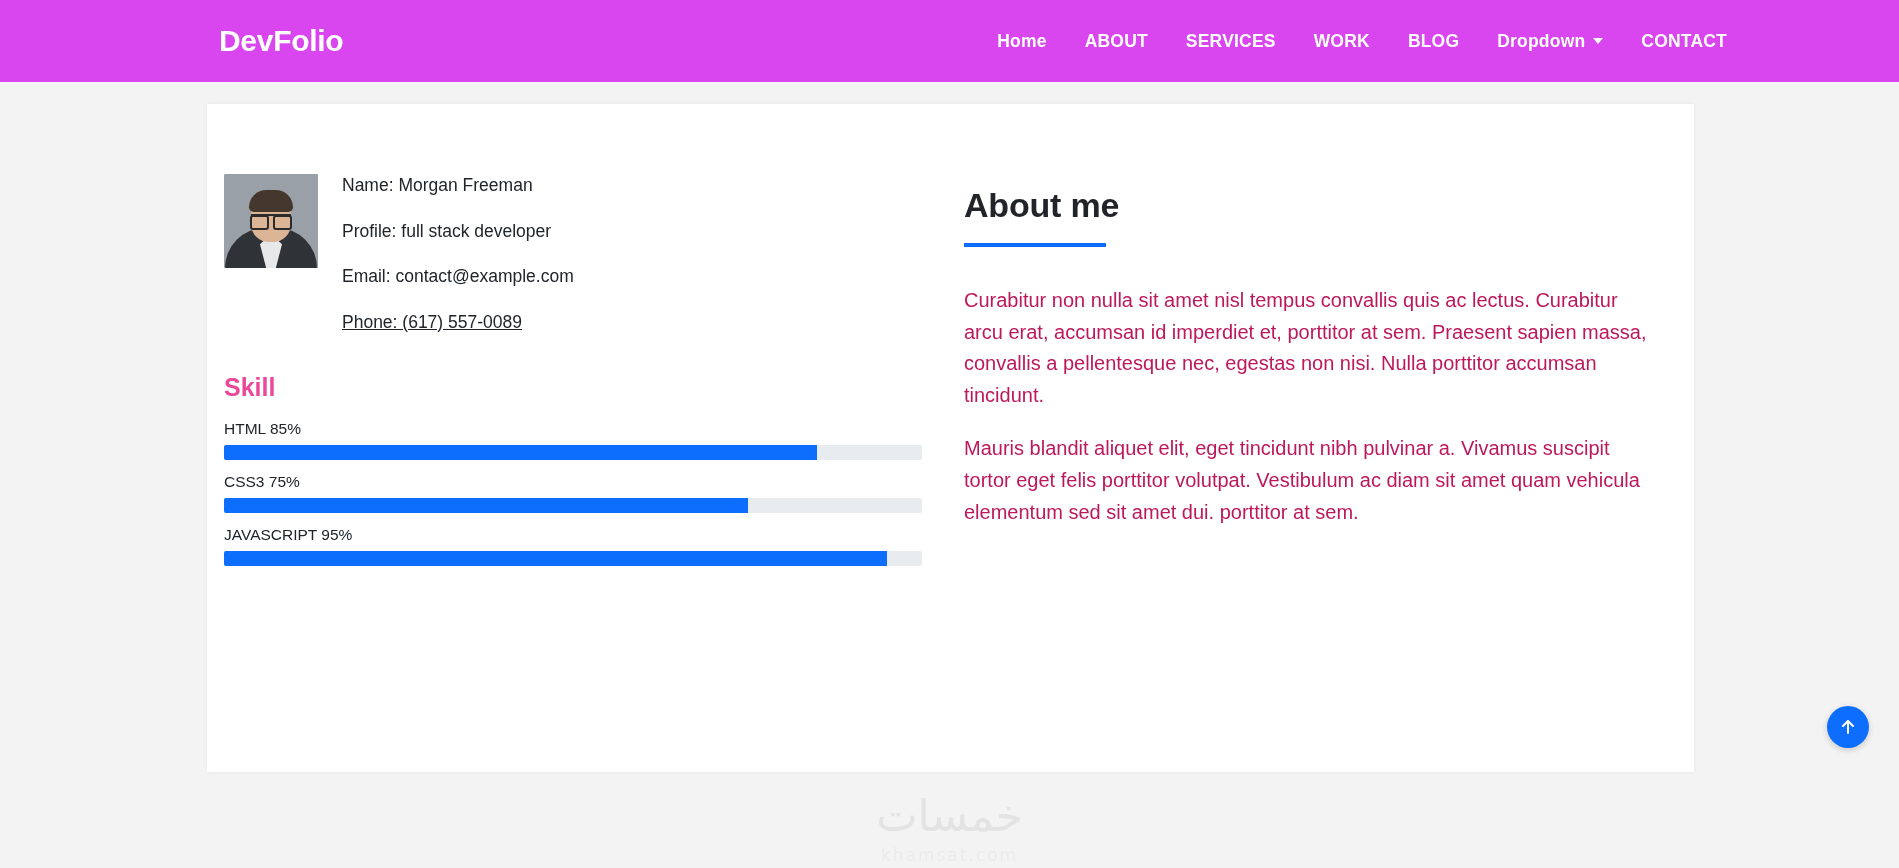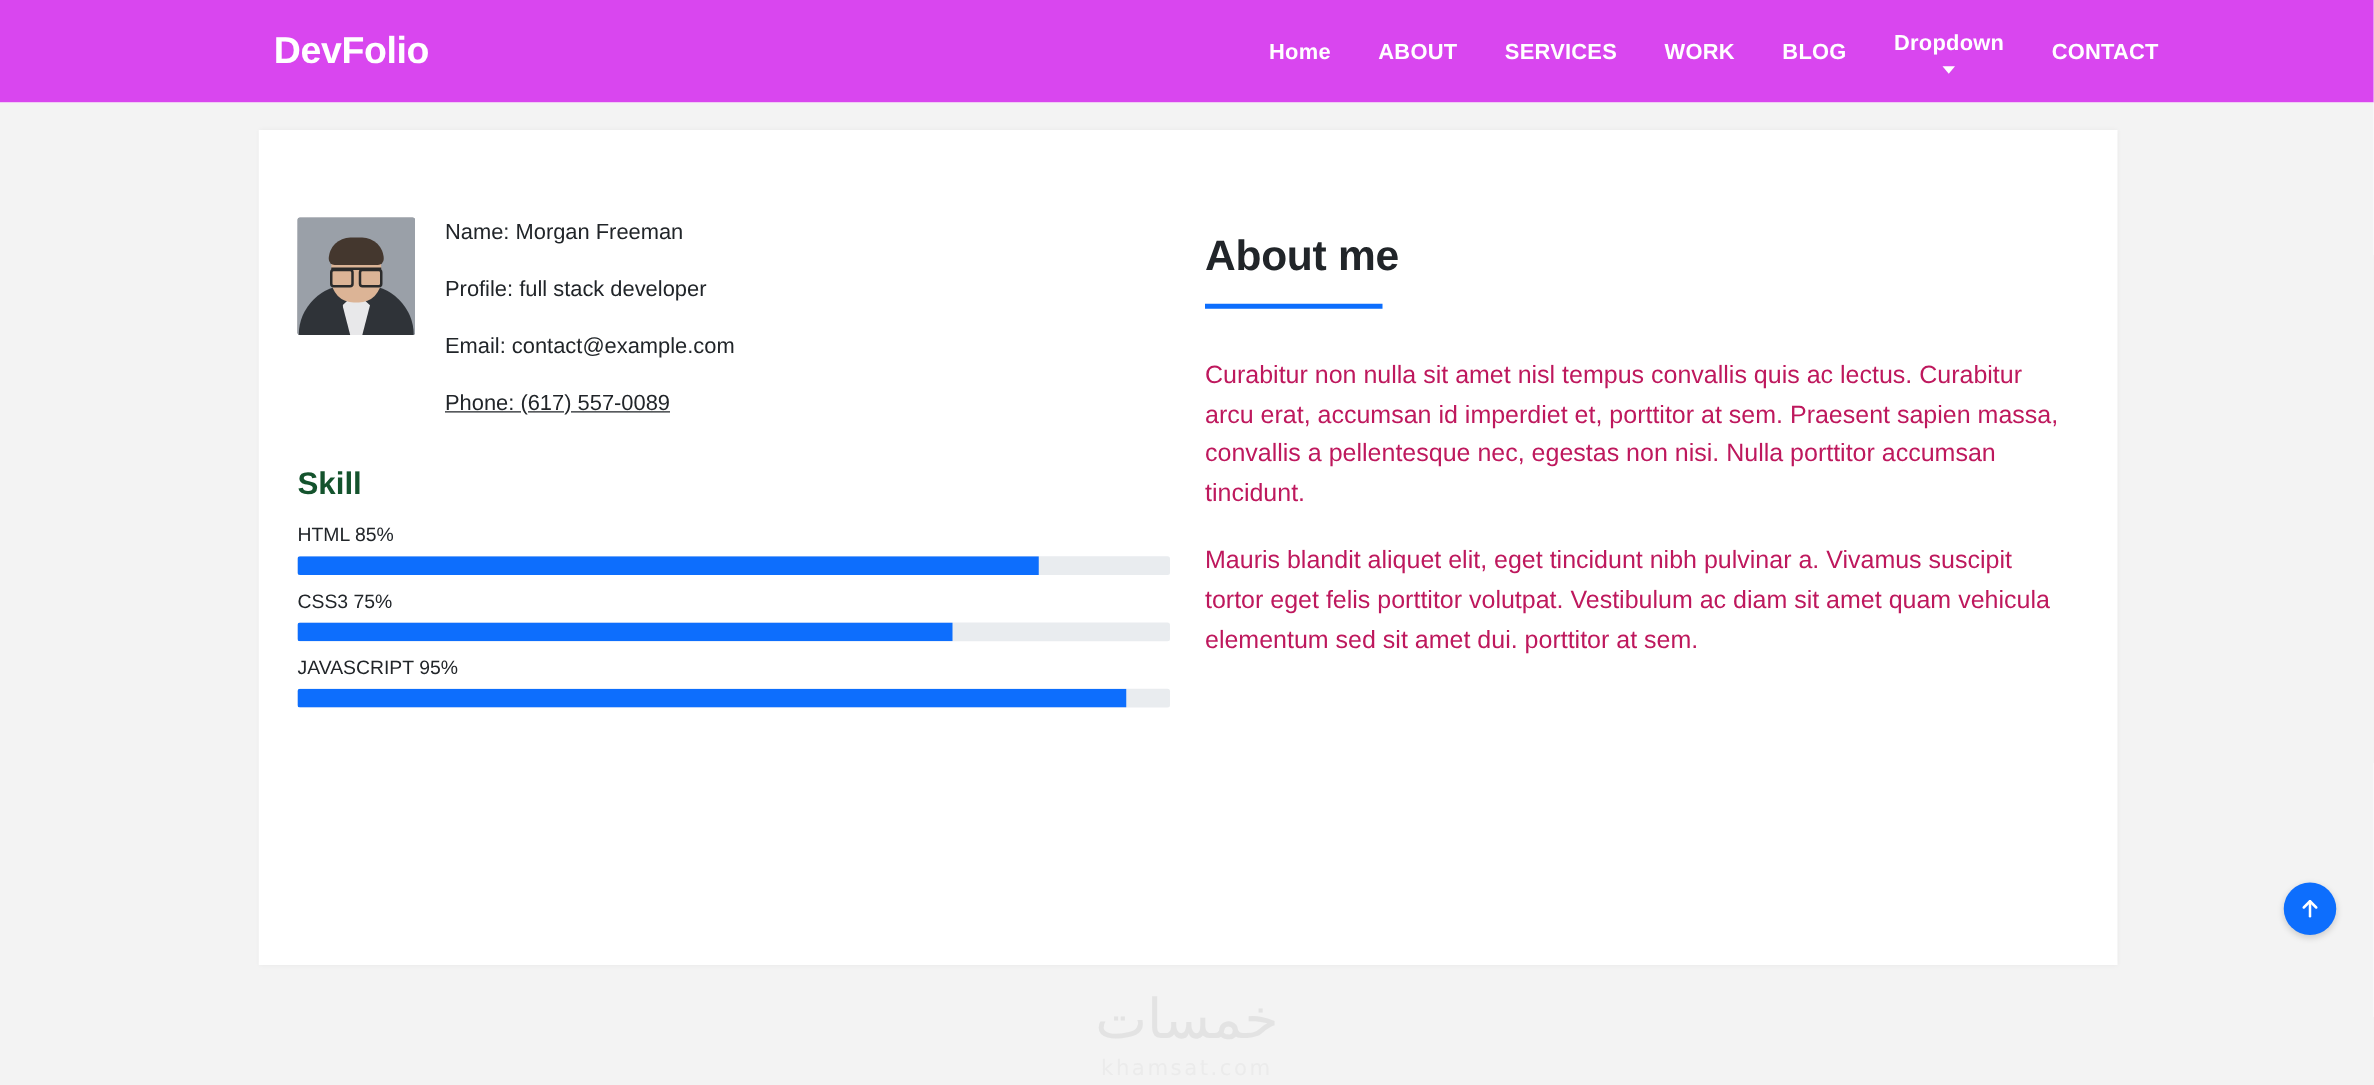--- a/index.html
+++ b/index.html
@@ -38,21 +38,21 @@
   .nav-link {
     color: #ffffff;
     font-size: 17.5px;
     font-weight: 600;
     padding: 0 19px;
     letter-spacing: 0.2px;
     white-space: nowrap;
     cursor: pointer;
     text-decoration: none;
   }
-  .nav-link.dropdown-toggle { display: inline-flex; align-items: center; gap: 8px; flex-direction: column; }
+  .nav-link.dropdown-toggle { display: inline-flex; align-items: center; gap: 8px; }
   .caret {
     width: 0; height: 0;
     border-left: 5px solid transparent;
     border-right: 5px solid transparent;
     border-top: 6px solid #ffffff;
     display: inline-block;
   }
 
   
   .page {
@@ -74,21 +74,21 @@
   }
 
   .card-inner {
     display: flex;
     padding: 70px 0 0 0;
   }
 
   
   .left-col {
     width: 700px;
-    padding-left: 31px;
+    padding-left: 17px;
   }
   .profile-row {
     display: flex;
     gap: 24px;
   }
   .avatar {
     width: 94px;
     height: 94px;
     flex: 0 0 94px;
     border-radius: 2px;
@@ -138,21 +138,21 @@
     color: #212529;
     line-height: 1;
     margin-bottom: 28px;
     white-space: nowrap;
   }
   .info-line:last-child { margin-bottom: 0; text-decoration: underline; }
 
   .skill-title {
     font-size: 25px;
     font-weight: 600;
-    color: #14532d;
+    color: #ec4899;
     margin-top: 42px;
     margin-bottom: 18px;
     padding-left: 0;
   }
   .skill-item { margin-bottom: 13px; }
   .skill-label {
     font-size: 15.5px;
     color: #212529;
     margin-bottom: 7px;
   }

